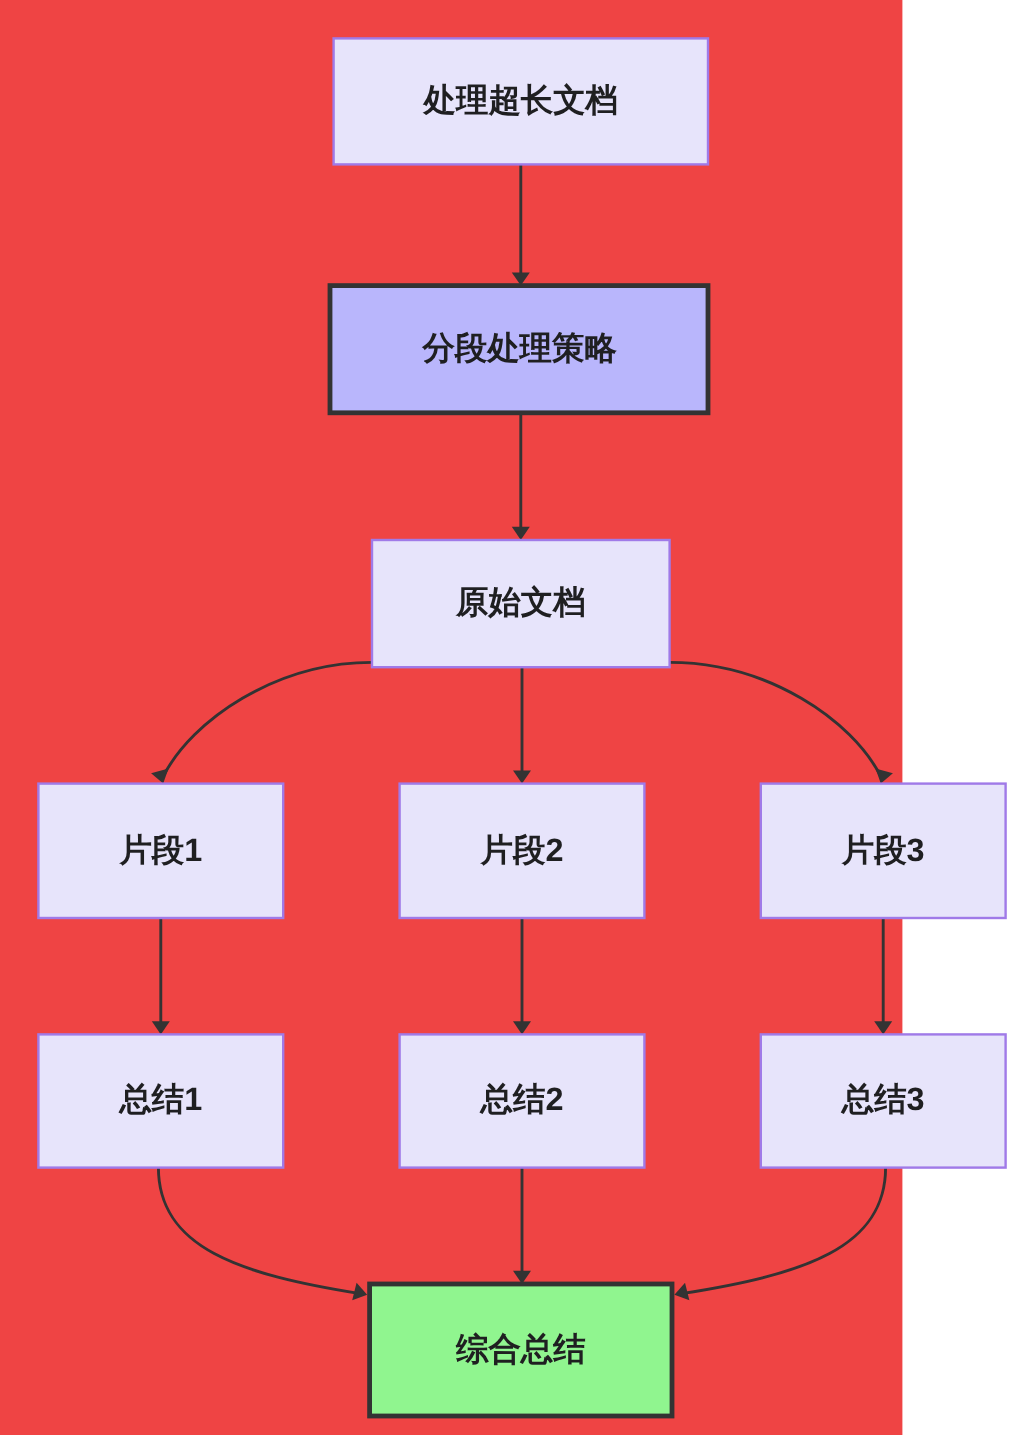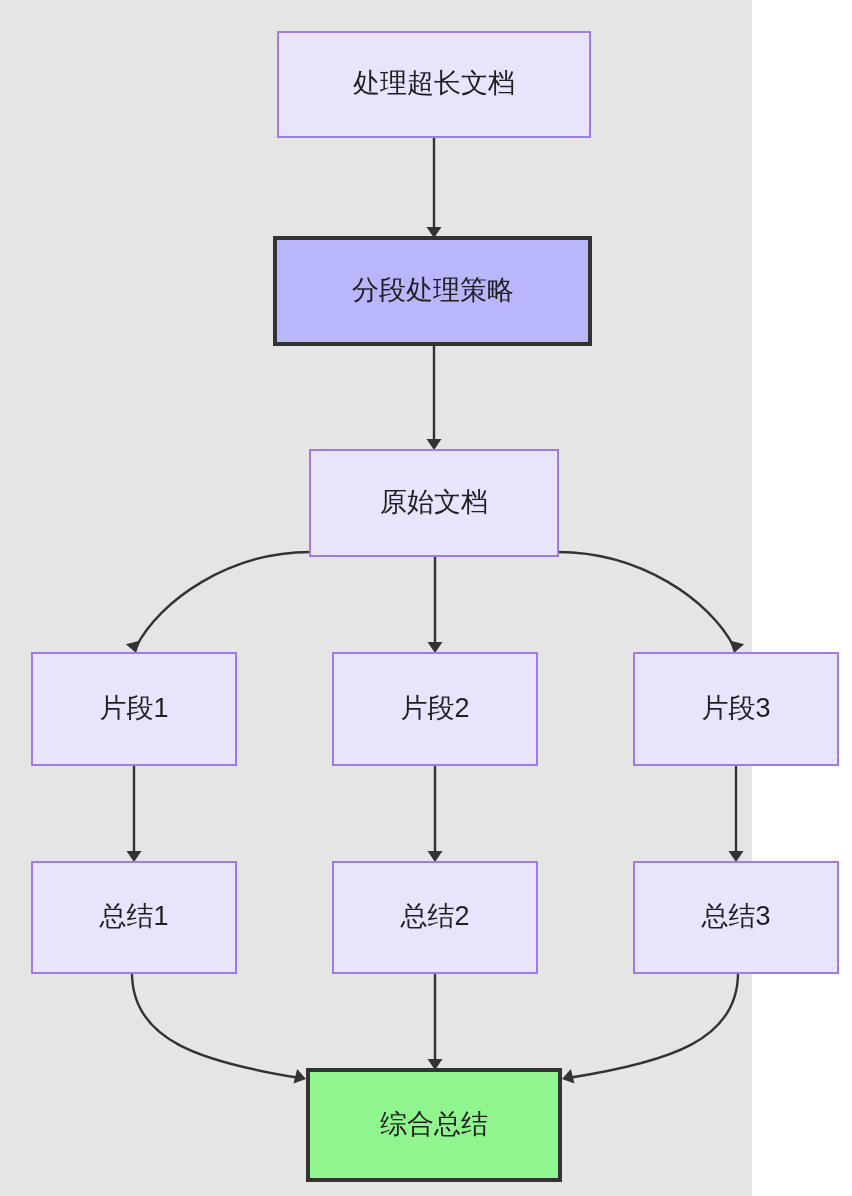--- a/index.html
+++ b/index.html
@@ -11,21 +11,22 @@
   body {
     width: 852px;
     height: 1196px;
     overflow: hidden;
     font-family: "Liberation Sans", "DejaVu Sans", sans-serif;
   }
   #diagram-root {
     position: relative;
     width: 752px;
     height: 1196px;
-    background: #e5e5e5;
+    background: #ef4444;
+    font-weight: bold;
   }
   svg#flow-svg {
     display: block;
     width: 852px;
     height: 1196px;
   }
   .node-rect-light {
     fill: #e7e4fb;
     stroke: #a07ae8;
     stroke-width: 2;

